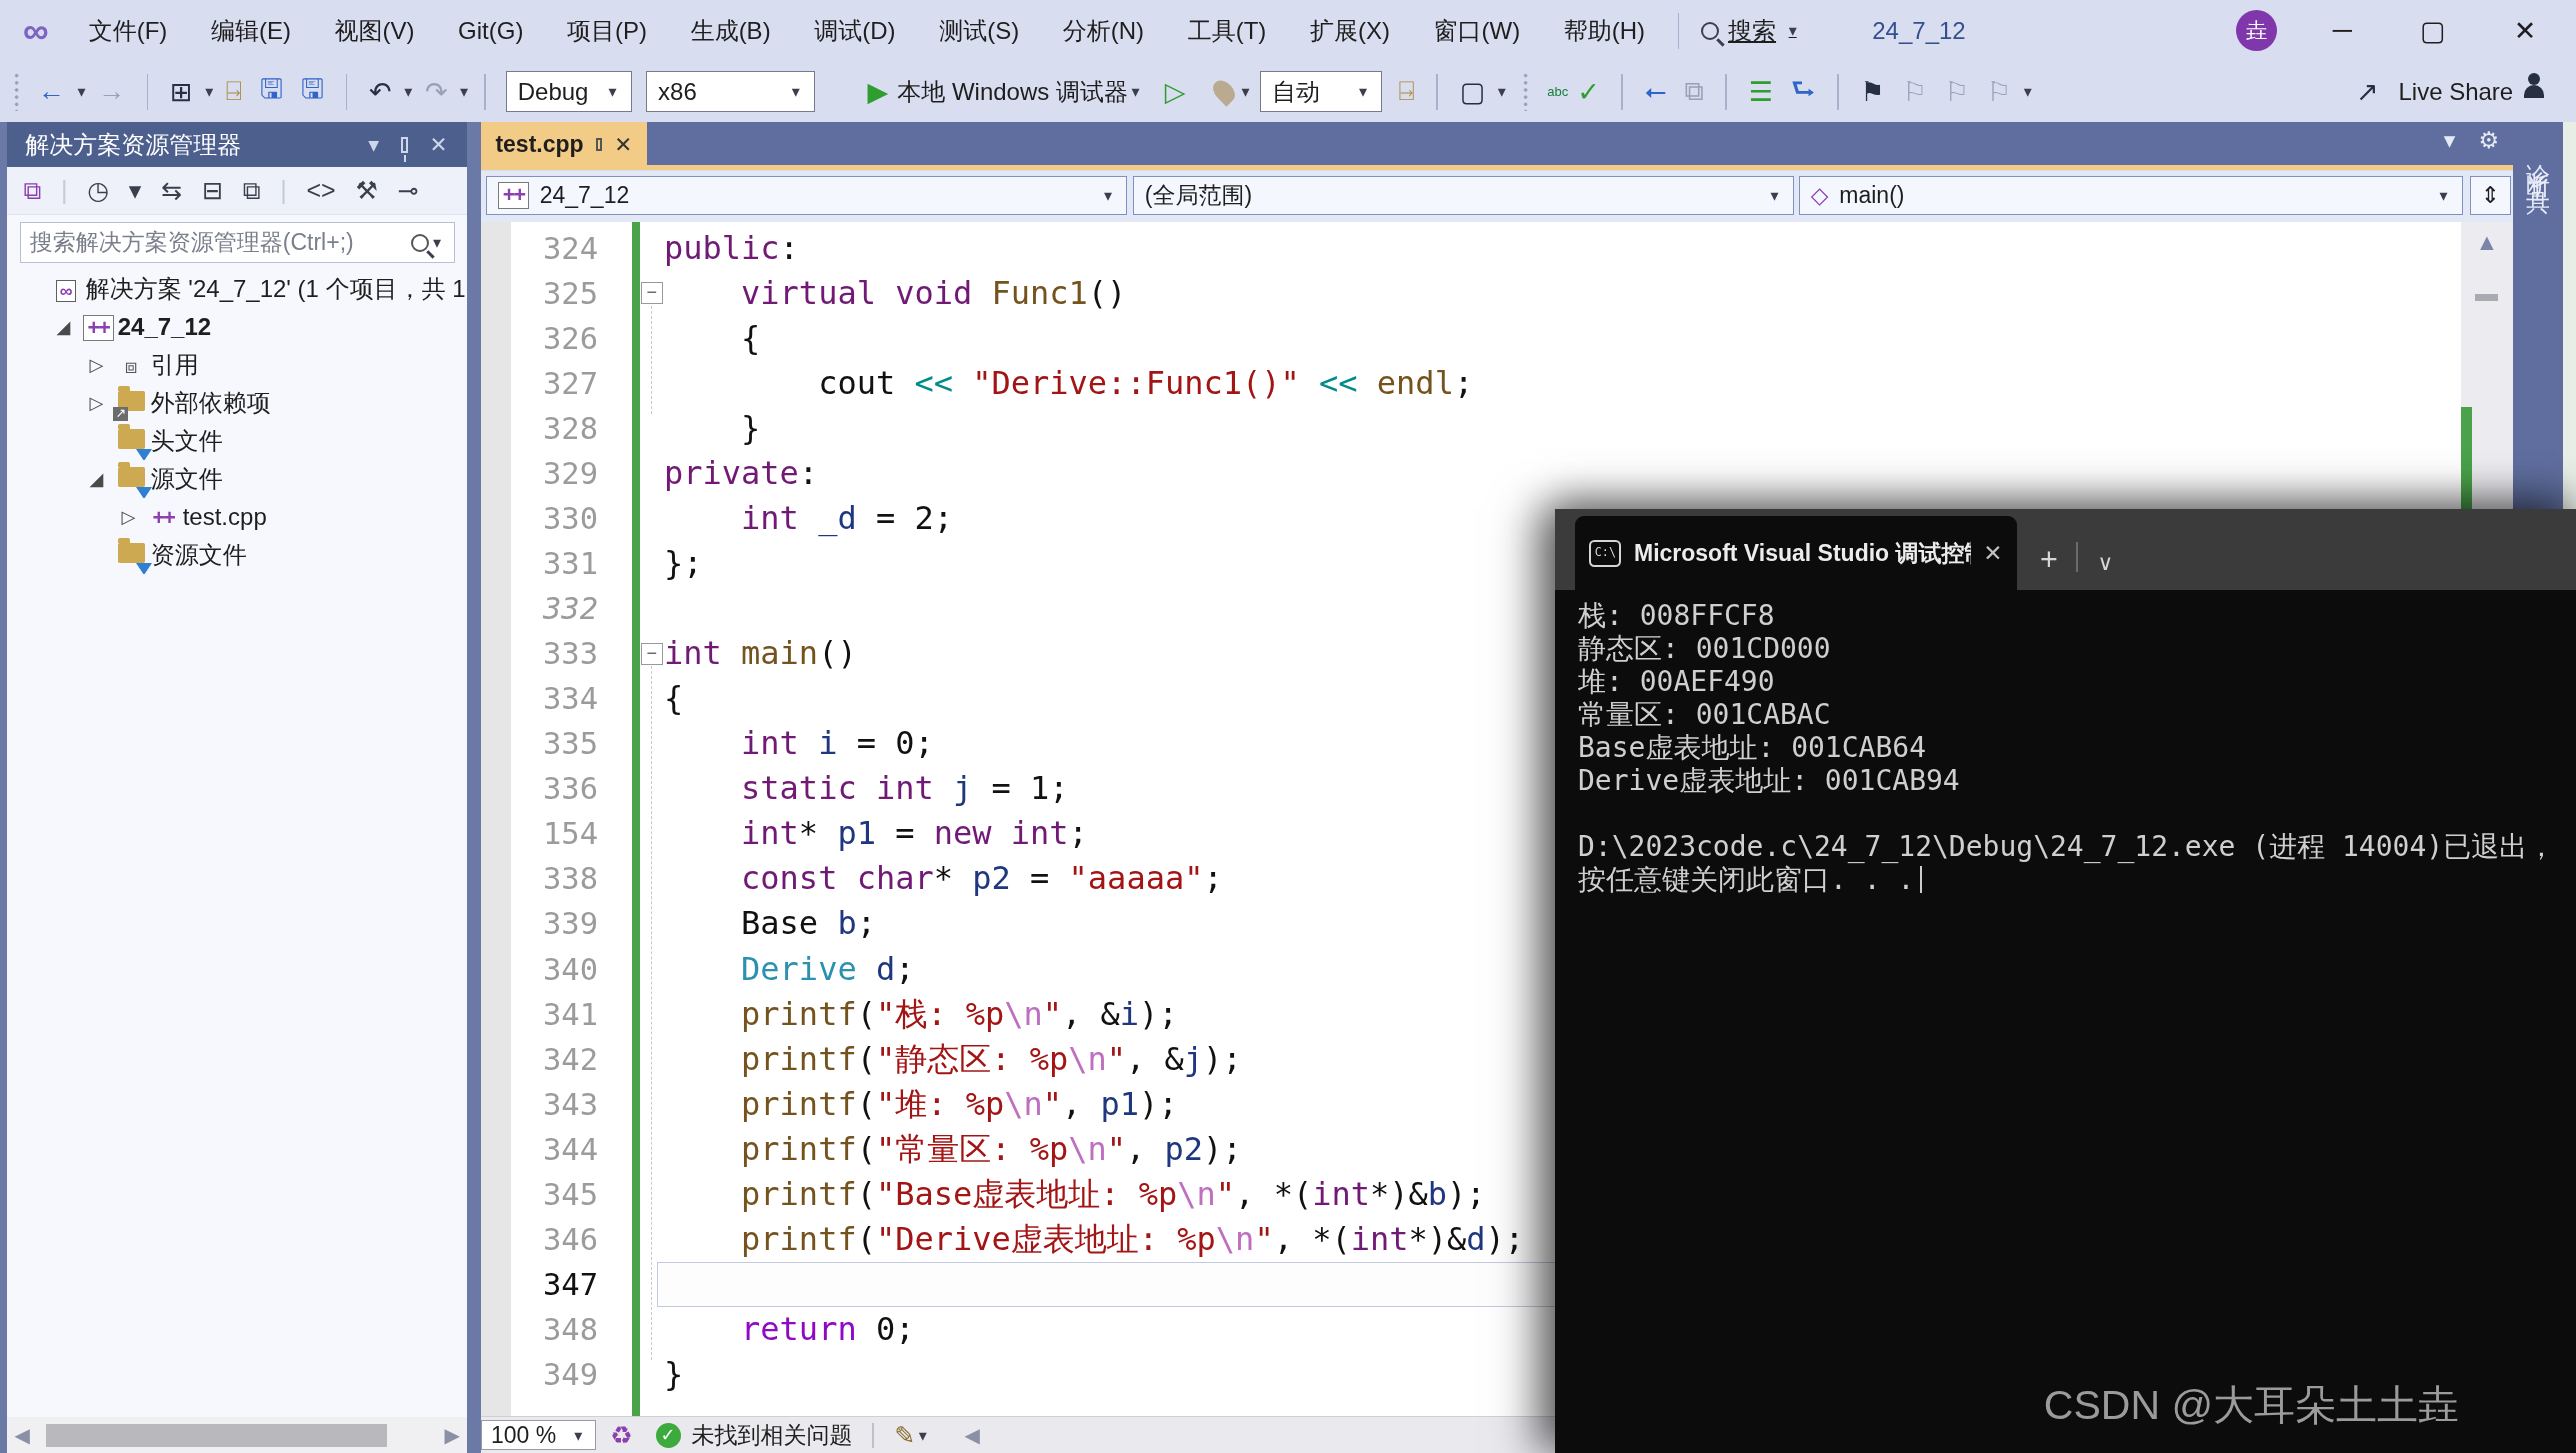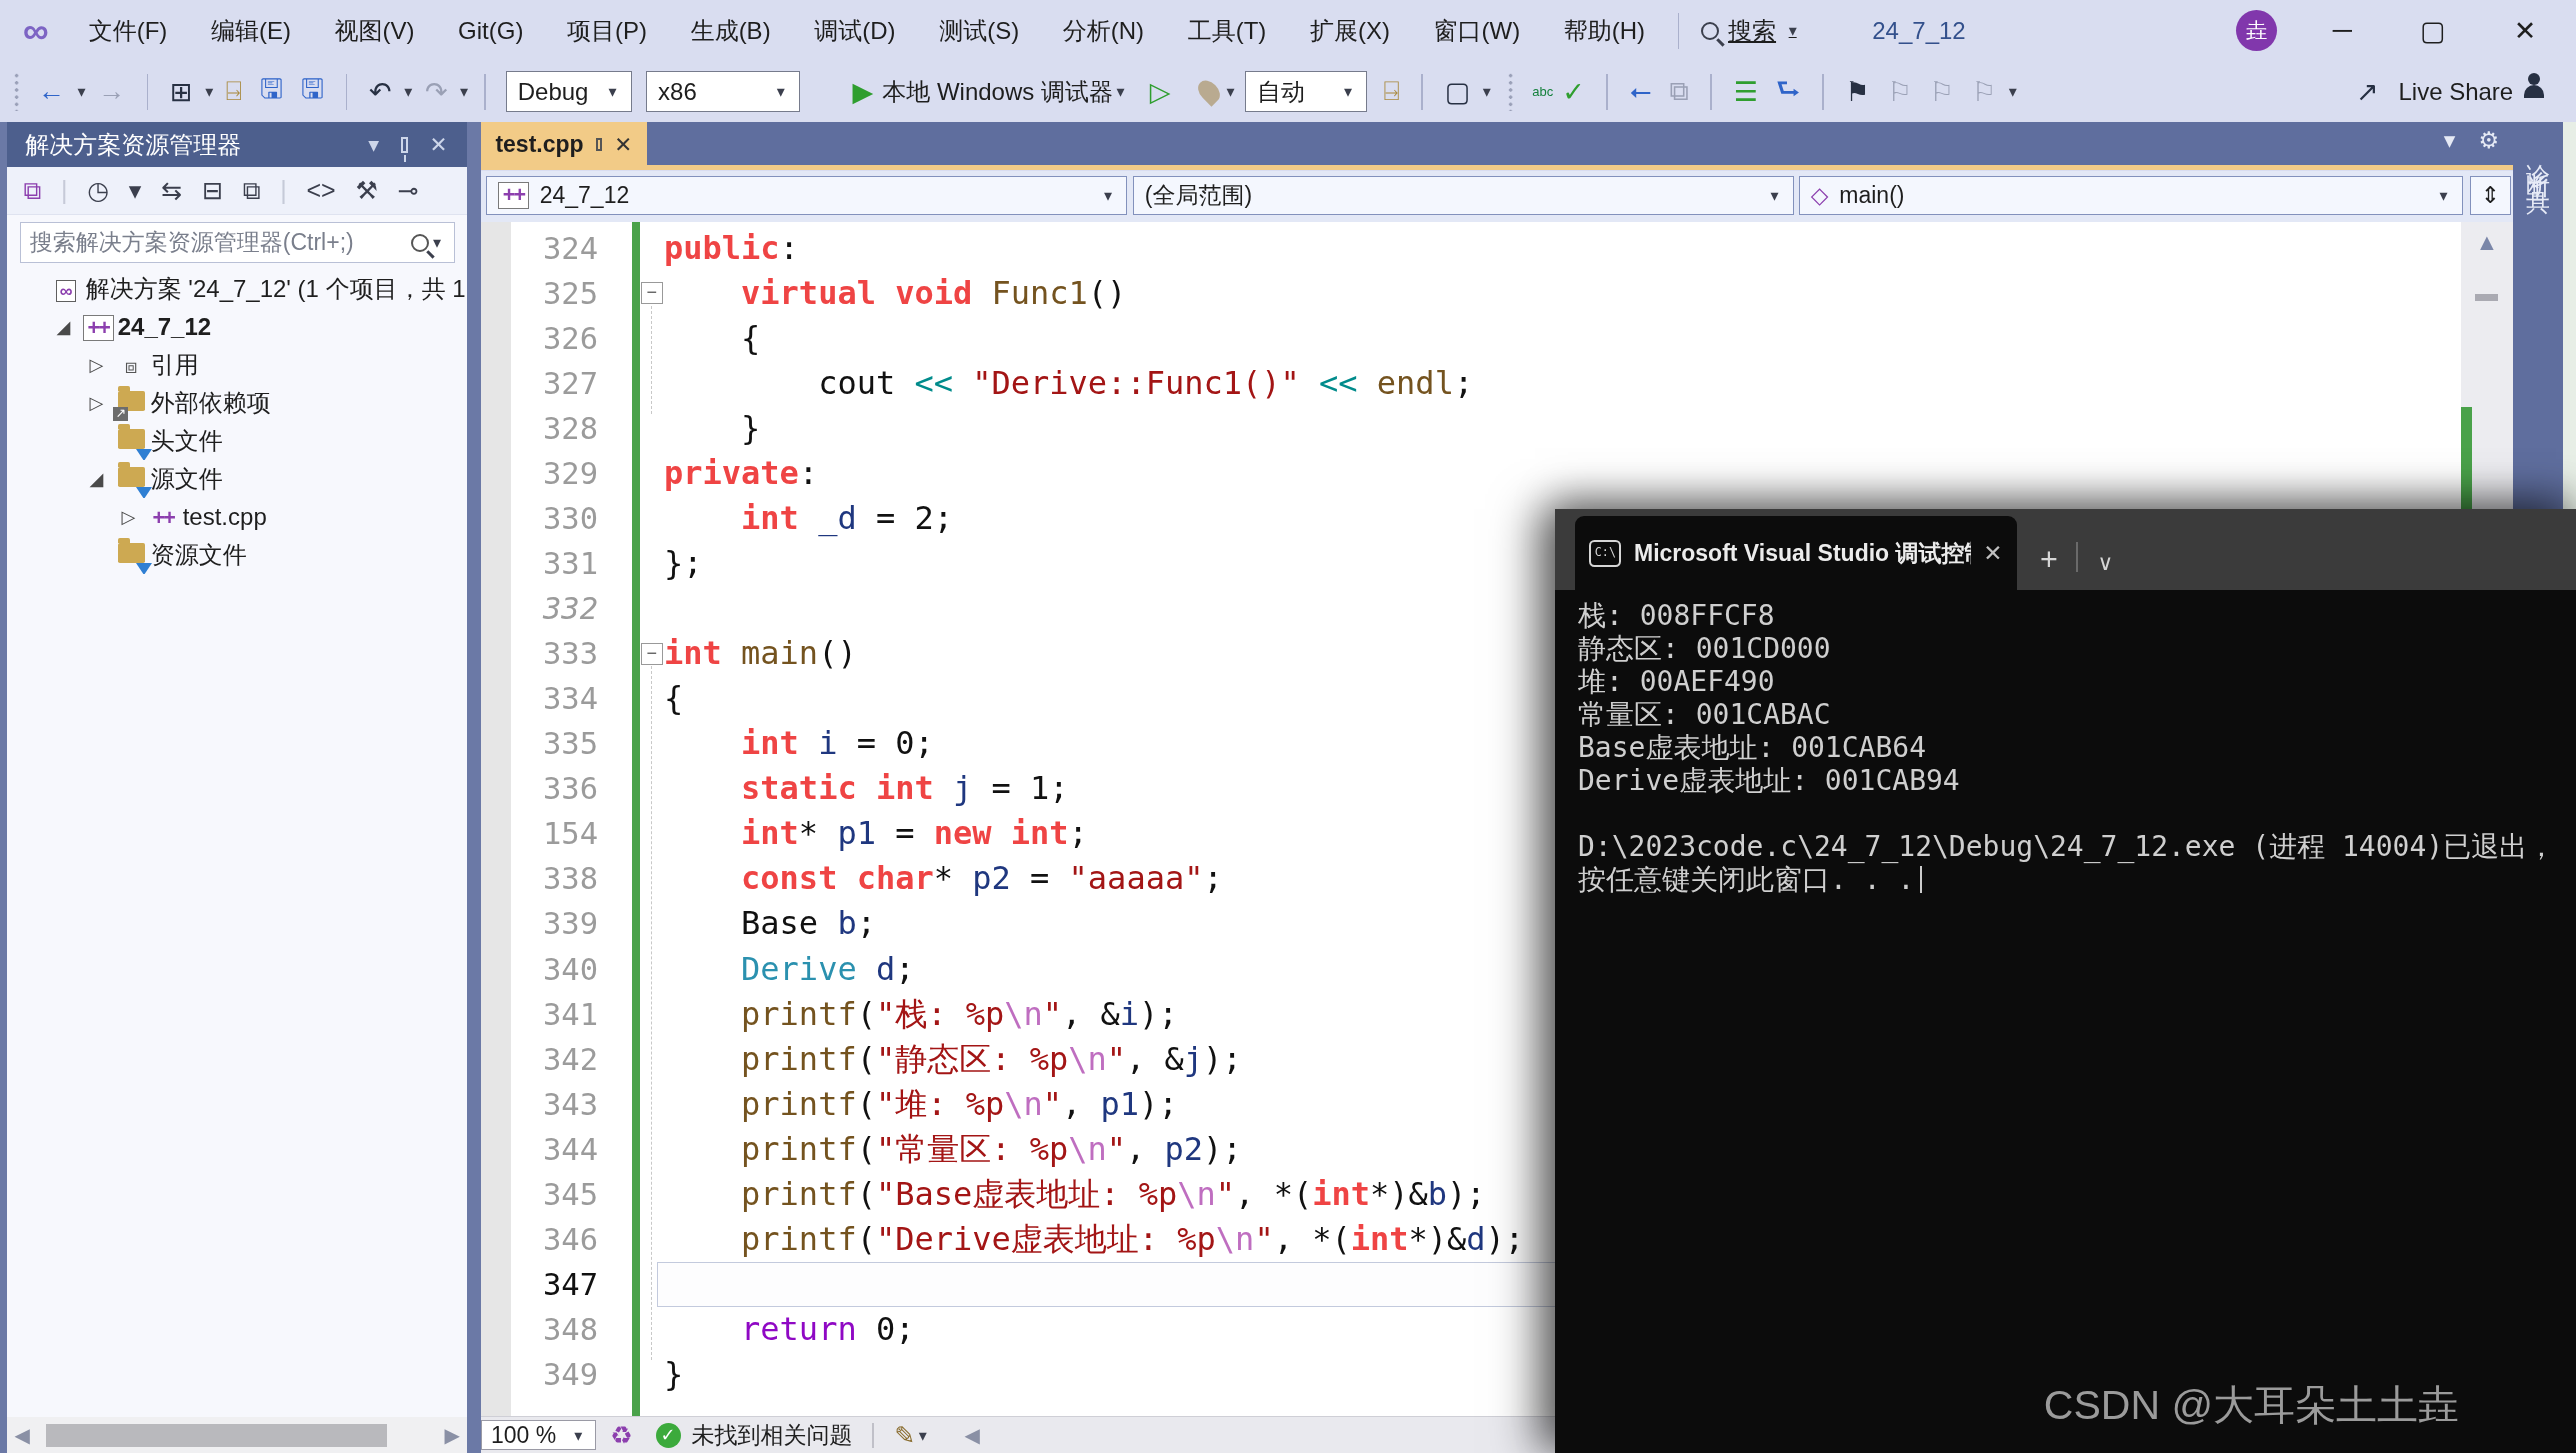--- a/index.html
+++ b/index.html
@@ -82,21 +82,21 @@
 
   
   .code-area { left:481px; top:222px; width:1980px; height:1195px; background:#fff; overflow:hidden; }
   .glyph-margin { position:absolute; left:0; top:0; width:30px; height:100%; background:#e6e6e6; }
   .green-bar { position:absolute; left:151px; top:0; width:8px; height:1195px; background:#4aa24a; }
   .code-row { position:absolute; left:183px; height:45px; line-height:45px; white-space:pre;
     font-family:"DejaVu Sans Mono","Liberation Mono",monospace; font-size:32px; color:#111; }
   .lnum { position:absolute; left:27px; width:90px; text-align:right; height:45px; line-height:45px;
     font-family:"DejaVu Sans Mono","Liberation Mono",monospace; font-size:30.5px; color:#9b9b9b; }
   .lnum.cur { color:#111; }
-  .k{color:#ef4444;font-weight:bold;} .ctrl{color:#8f08c4;} .fn{color:#74531f;} .str{color:#a31515;}
+  .k{color:#701a75;} .ctrl{color:#8f08c4;} .fn{color:#74531f;} .str{color:#a31515;}
   .esc{color:#bf6ec0;} .type{color:#2b91af;} .var{color:#1f377f;} .op{color:#008b8b;} .pl{color:#111;}
   .collapse-box { position:absolute; left:160px; width:21.5px; height:21.5px; border:1.8px solid #999; background:#fff;
     color:#555; font-size:18px; line-height:18px; text-align:center; }
   .outline-guide { position:absolute; left:170px; width:0; border-left:1.8px dashed #c8c8c8; }
   .current-line { position:absolute; left:176px; width:1795px; height:45px; border:1.8px solid #c3cadd; background:#fdfdfe; }
 
   
   .scrollcol { left:2461px; top:222px; width:52px; height:1195px; background:#ececf0; }
   .scrollcol .up { color:#7a86a8; font-size:23px; text-align:center; margin-top:7.2px; }
   .scroll-mark { position:absolute; left:14.4px; top:72px; width:23px; height:7.2px; background:#aaaab2; }
@@ -182,21 +182,21 @@
   <div class="tb-divider"></div>
   <span class="tico">↶</span>
   <span class="dd">▾</span>
   <span class="tico gray">↷</span>
   <span class="dd">▾</span>
   <div class="tb-divider"></div>
   <div class="combo" style="width:126px">
     <span>Debug</span>
     <span class="dd">▾</span>
   </div>
-  <div class="combo" style="width:154px">
+  <div class="combo" style="width:169px">
     <span>x86</span>
     <span class="dd">▾</span>
   </div>
   <span style="width:36px"></span>
   <span class="tico green">▶</span>
   <span>本地 Windows 调试器</span>
   <span class="dd">▾</span>
   <span class="tico green" style="margin-left:12.6px">▷</span>
   <span class="flame" style="margin:0 5.4px 0 20px"></span>
   <span class="dd">▾</span>

